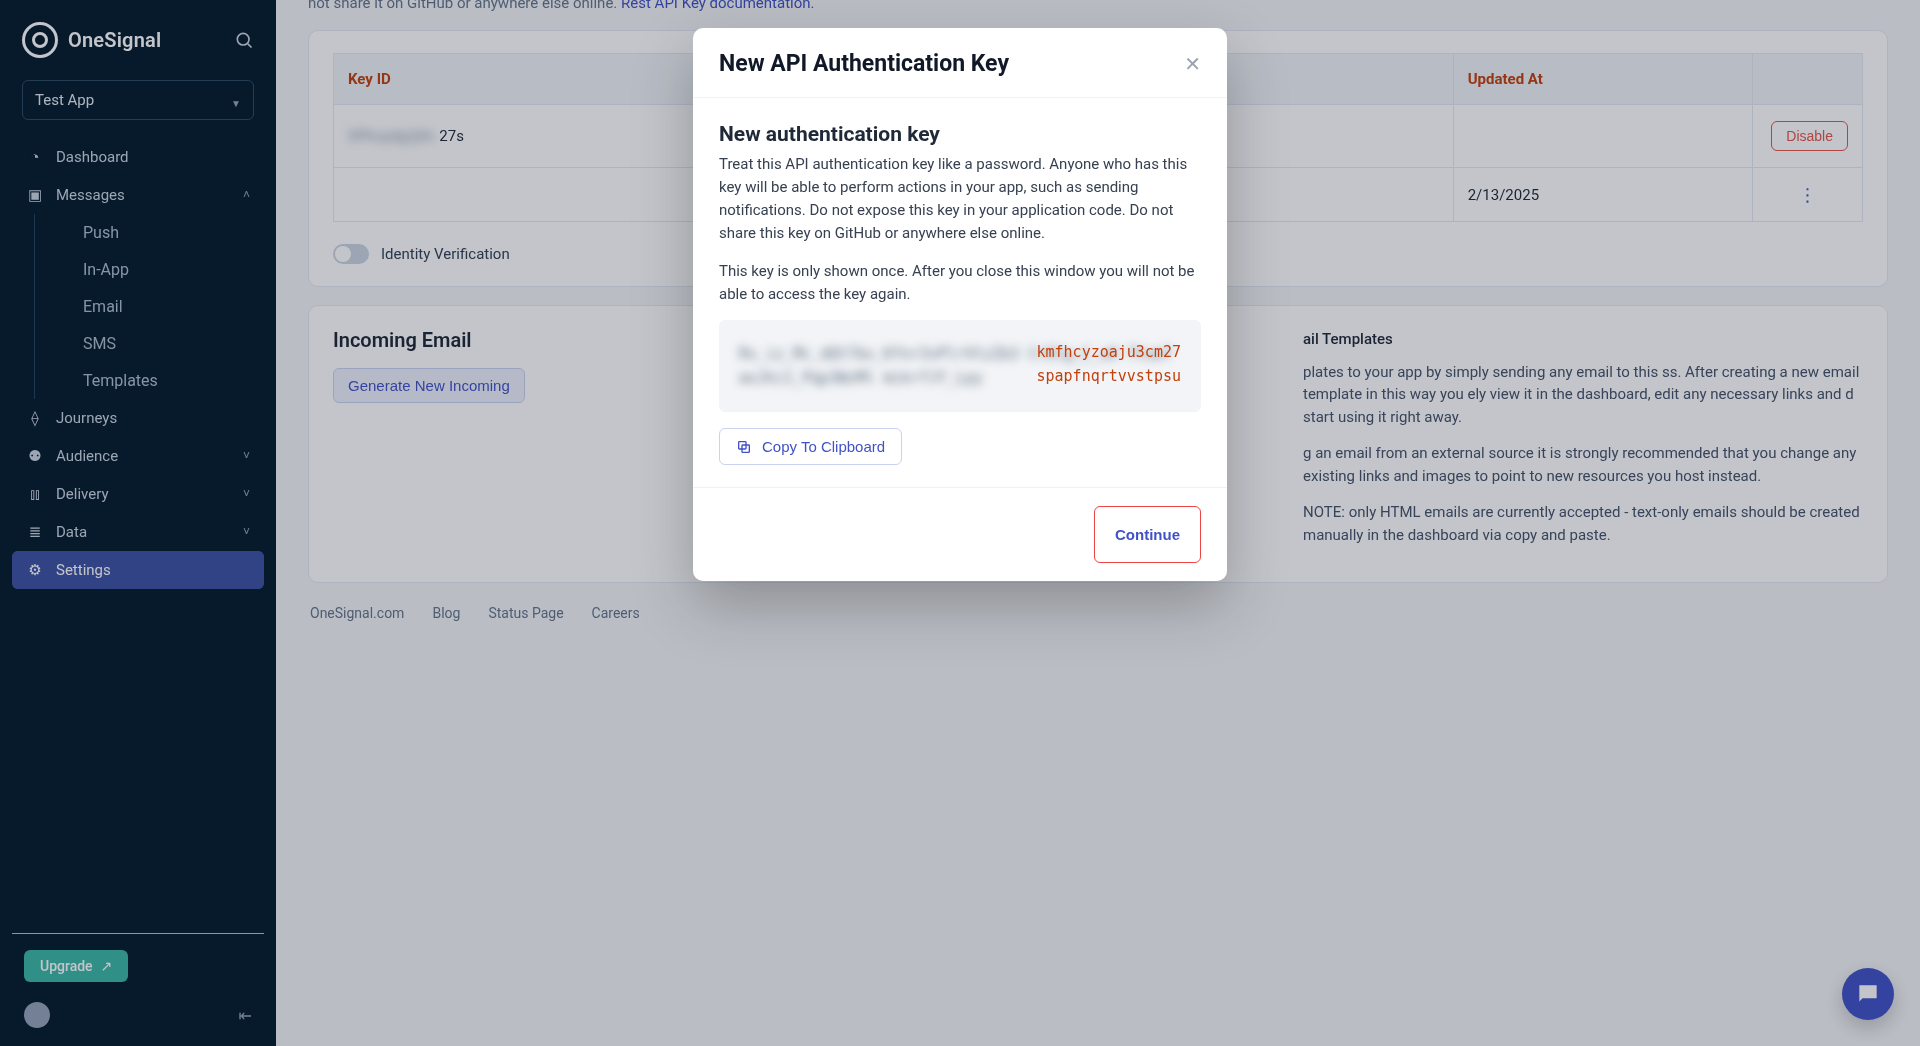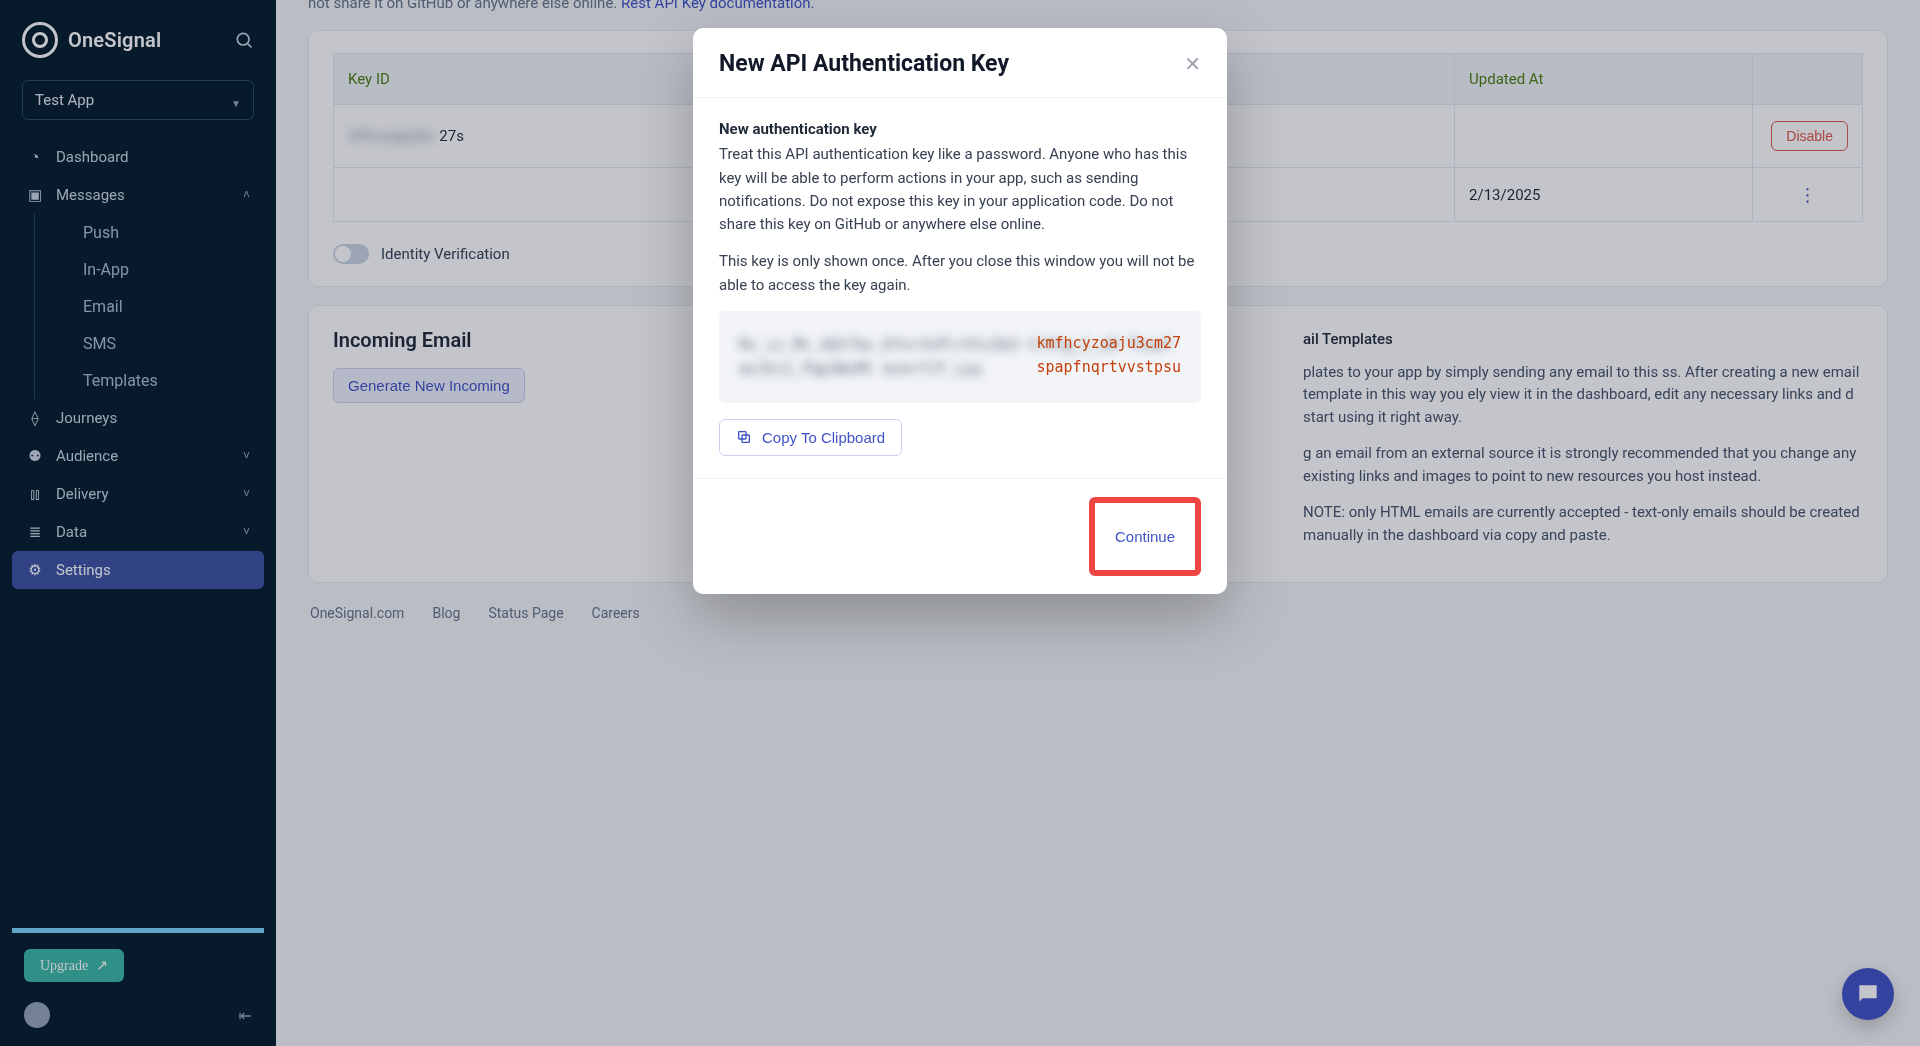--- a/index.html
+++ b/index.html
@@ -20,35 +20,35 @@
 .nav { list-style: none; }
 .nav li { border-radius: 6px; }
 .nav a, .nav .item { display:flex; align-items:center; gap:12px; padding:10px 14px; color:#cbd5e1; font-size:15px; text-decoration:none; cursor:pointer; border-radius:6px; }
 .nav .item .chev { margin-left:auto; font-size:12px; color:#94a3b8; }
 .nav .sub { list-style:none; padding-left: 36px; border-left: 1px solid #22425a; margin-left: 22px; }
 .nav .sub a { padding:9px 12px; font-size:16px; color:#aebfcd; }
 .nav .active > a, .nav li.active { background:#3c50a3; color:#fff; }
 .nav li.active a { color:#fff; }
 .ico { width:18px; text-align:center; font-size:15px; }
 
-.sidebar-foot { margin-top:auto; border-top:5px solid #7dd3fc; padding-top:16px;font-family:Liberation Serif, serif; }
+.sidebar-foot { margin-top:auto; border-top:1px solid #7dd3fc; padding-top:16px; }
 .upgrade-btn { display:inline-flex; align-items:center; gap:8px; background:#3bb7a5; color:#fff; padding:8px 16px; border-radius:6px; font-size:14px; font-weight:500; margin-left:12px; }
 .user-row { display:flex; align-items:center; justify-content:space-between; padding:20px 12px 6px; }
 .avatar { width:26px; height:26px; border-radius:50%; background:#94a3b8; }
 .collapse-ico { color:#94a3b8; font-size:16px; }
 
 
 .main { flex:1; position:relative; padding: 0 32px 20px; overflow:auto; }
 .page-top-text { color:#64748b; font-size:15px; padding-top:0; margin-top:-6px; }
 .page-top-text a { color:#4052c6; text-decoration:none; }
 
 .card { background:#fff; border:1px solid #e2e8f0; border-radius:10px; padding:22px 24px; margin-top:18px; }
 .key-table { width:100%; border-collapse:collapse; }
 .key-table th, .key-table td { text-align:left; padding:16px 14px; border:1px solid #e2e8f0; font-size:15px; }
-.key-table th { background:#f1f5f9; color:#4d7c0f; font-weight:400; }
+.key-table th { background:#f1f5f9; color:#c2410c; font-weight:700; }
 .disable-pill { border:1px solid #e2574c; color:#e2574c; padding:6px 14px; border-radius:6px; background:transparent; font-size:14px; }
 .kebab { color:#4052c6; font-size:18px; text-align:center; width:100%; display:inline-block; }
 .blur { filter: blur(5px); color:#8a99ab; }
 .created-override td { border-top:none; }
 
 .toggle-row { display:flex; align-items:center; gap:12px; margin-top:22px; color:#334155; font-size:15px; }
 .toggle { width:36px; height:20px; border-radius:999px; background:#cbd5e1; position:relative; }
 .toggle::after { content:""; position:absolute; width:16px; height:16px; border-radius:50%; background:#fff; top:2px; left:2px; }
 
 .incoming-card { display:flex; gap:40px; }
@@ -64,28 +64,28 @@
 
 .intercom { position:fixed; right:26px; bottom:26px; width:52px; height:52px; background:#4052c6; border-radius:50%; display:flex; align-items:center; justify-content:center; color:#fff; font-size:22px; box-shadow:0 8px 20px rgba(0,0,0,.2); }
 
 
 .overlay { position:fixed; inset:0; background:rgba(15,23,42,.25); display:flex; align-items:flex-start; justify-content:center; padding-top:28px; }
 .modal { width:534px; background:#fff; border-radius:10px; box-shadow:0 24px 60px rgba(0,0,0,.25); overflow:hidden; }
 .modal-hd { padding:22px 26px 20px; display:flex; align-items:center; }
 .modal-hd h2 { font-size:23px; font-weight:700; color:#111827; }
 .close-x { margin-left:auto; color:#9ca3af; font-size:20px; background:none; border:none; cursor:pointer; }
 .modal-body { padding: 0 26px 22px; border-top:1px solid #eef1f5; border-bottom:1px solid #eef1f5; }
-.modal-body .lead { font-weight:700; color:#1f2937; margin:20px 0 2px; font-size:15px; }
+.modal-body .lead { font-weight:700; color:#1f2937; margin:20px 0 2px; font-size:21px; }
 .modal-body p { font-size:15px; color:#374151; line-height:1.55; margin-bottom:14px; }
 .key-box { background:#f2f4f7; border-radius:6px; padding:22px 20px; font-family: ui-monospace, Menlo, monospace; font-size:15px; color:#111827; line-height:1.6; word-break:break-all; margin-bottom:16px; position:relative; }
 .key-blur { filter: blur(5px); color:#5b6b7d; }
 .key-visible { position:absolute; right:20px; top:20px; text-align:right; filter:none; color:#c2410c; }
 .copy-btn { display:inline-flex; align-items:center; gap:10px; border:1px solid #c9d2ef; color:#4052c6; background:#fff; padding:9px 16px; border-radius:6px; font-size:15px; cursor:pointer; }
 .modal-ft { padding:18px 26px; display:flex; justify-content:flex-end; }
-.continue-btn { border:6px solid #ef4444; color:#4052c6; background:#fff; padding:25px 20px; border-radius:6px; font-size:15px; cursor:pointer; }
+.continue-btn { border:1px solid #ef4444; color:#4052c6; background:#fff; padding:19px 20px; border-radius:6px; font-size:15px; cursor:pointer;font-weight:bold; }
 
 svg { display:block; }
 </style>
 </head>
 <body>
 
 <div class="app">
 
   <aside class="sidebar">
     <div class="brand">

